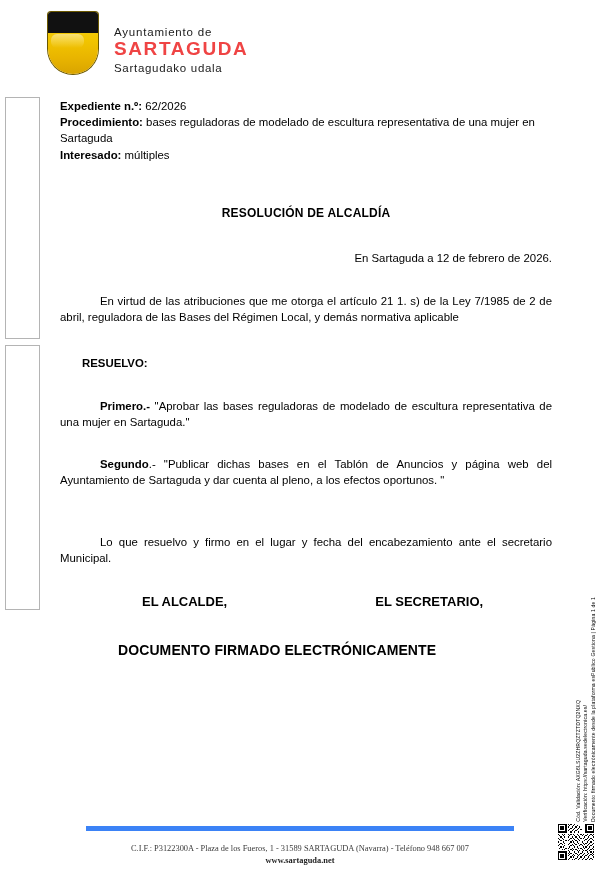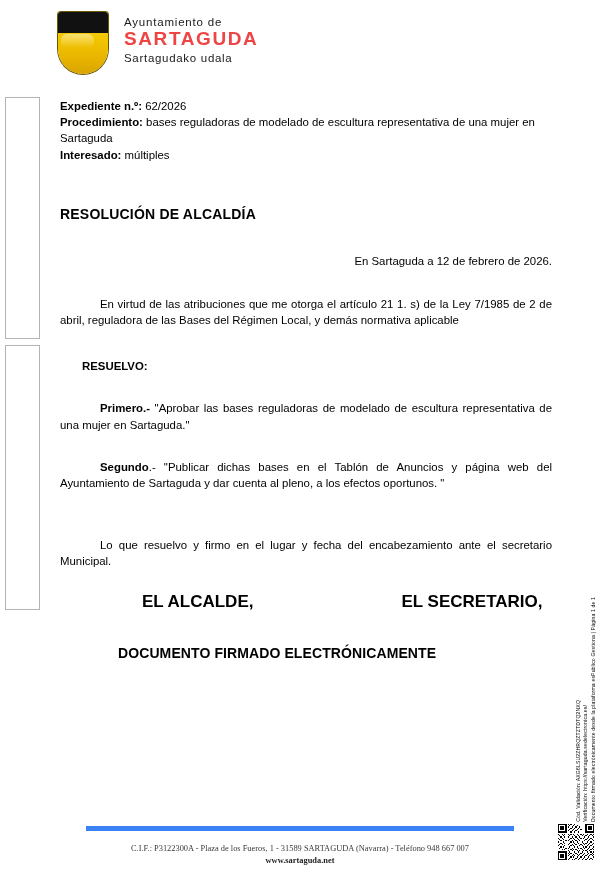--- a/index.html
+++ b/index.html
@@ -12,24 +12,24 @@
     background: #ffffff;
     font-family: "Liberation Sans", sans-serif;
     color: #000000;
     position: relative;
     overflow: hidden;
   }
 
   
   .letterhead {
     position: absolute;
-    left: 58px;
+    left: 48px;
     top: 12px;
     display: flex;
-    align-items: flex-start;
+    align-items: flex-end;
   }
   .shield {
     width: 50px;
     height: 62px;
     position: relative;
     border-radius: 3px 3px 25px 25px;
     overflow: hidden;
     background: linear-gradient(180deg, #f7d417 0%, #f2c500 45%, #e8b400 75%, #d9a400 100%);
     box-shadow: 0 0 0 1px #6b5800;
   }
@@ -94,22 +94,23 @@
   }
   .meta-block {
     margin-bottom: 0;
   }
   .meta-line {
     text-align: left;
   }
   .meta-line b { font-weight: bold; }
 
   .doc-title {
-    font-weight: bold;
-    font-size: 14px;
+    text-align: center;
+    font-weight: bold;
+    font-size: 12px;
     margin-top: 42px;
     letter-spacing: 0.2px;
   }
   .para {
     text-align: justify;
     text-indent: 40px;
     margin-top: 27px;
   }
   .para-date {
     text-align: right;
@@ -126,24 +127,24 @@
     text-indent: 40px;
     margin-top: 26px;
   }
   .para-closing {
     text-align: justify;
     text-indent: 40px;
     margin-top: 46px;
   }
 
   .signature-row {
-    margin-top: 20px;
+    margin-top: 26px;
     display: flex;
     font-weight: bold;
-    font-size: 17px;
+    font-size: 13px;
   }
   .sig-left { margin-left: 82px; }
   .sig-right { margin-left: 148px; }
 
   .signature-note {
     margin-top: 30px;
     margin-left: 58px;
     font-weight: bold;
     font-size: 14px;
     letter-spacing: 0.1px;

